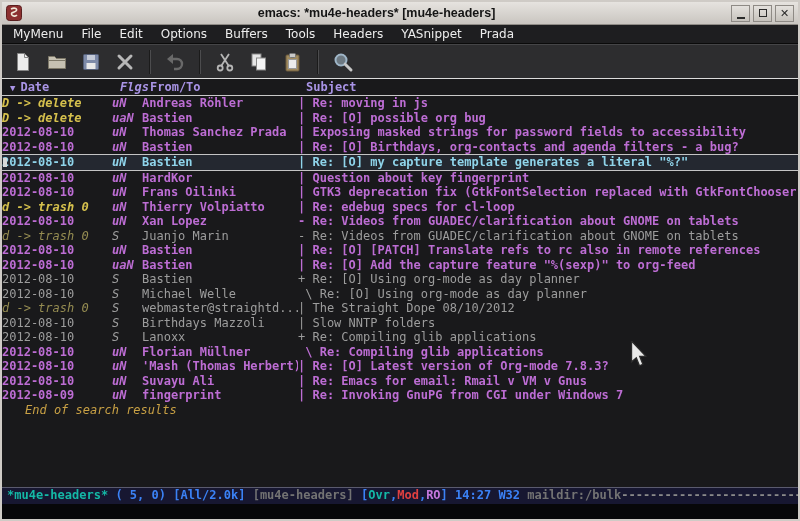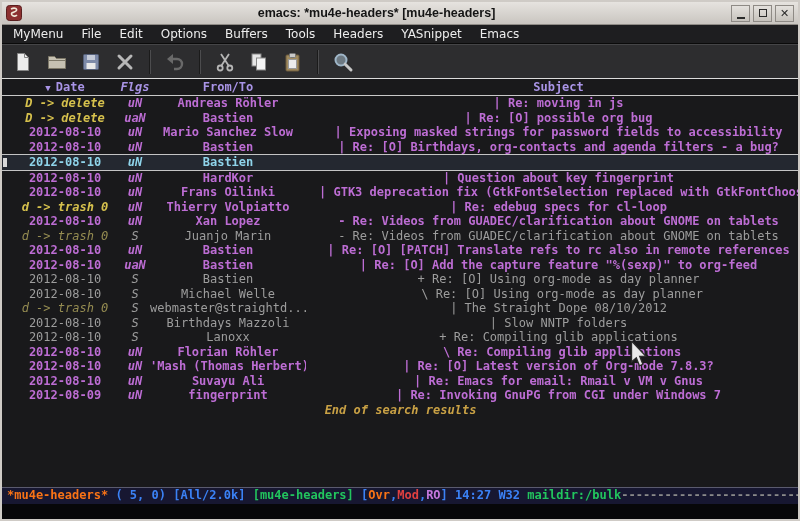--- a/index.html
+++ b/index.html
@@ -22,45 +22,45 @@
   .menubar { height:19px; background:#1e1e20; display:flex; align-items:center; padding:0 2px; border-bottom:1px solid #0a0a0a; flex-shrink:0; }
   .menu-item { padding:3px 9px; color:#ededed; font-family:"DejaVu Sans", sans-serif; font-size:12px; white-space:nowrap; }
 
   
   .toolbar { height:35px; background:#2d2d2f; display:flex; align-items:center; padding:0 6px; gap:4px; border-top:1px solid #454547; border-bottom:1px solid #dcdcdc; flex-shrink:0; }
   .tool-btn { width:30px; height:30px; display:flex; align-items:center; justify-content:center; border-radius:3px; }
   .tool-btn.disabled { opacity:.55; }
   .tool-sep { width:2px; height:24px; margin:0 5px; border-left:1px solid #1b1b1b; border-right:1px solid #4c4c4e; }
 
   
-  .content { flex:1; overflow:hidden; background:#19191b;text-align:center; }
+  .content { flex:1; overflow:hidden; background:#19191b; }
   .cell { white-space:pre; overflow:hidden; flex-shrink:0; display:inline-block; }
   .c-date { width:110px; }
   .c-flags { width:30px;font-style:italic; }
   .c-from { width:156px; }
-  .c-subj { flex:1; width:auto !important;margin-left:13px; }
+  .c-subj { flex:1; width:auto !important; }
 
   .header-line { display:flex; height:17px; line-height:16px; font-size:12px; font-weight:bold; color:#a994e6; padding-left:8px; border-bottom:1px solid #c9c9c9; }
   .sort-icon { font-size:9px; margin-right:5px; }
 
-  .row { display:flex; height:14.5px; line-height:14.5px; font-size:12px; padding-left:8px; }
+  .row { display:flex; height:14.5px; line-height:14.5px; font-size:12px; }
   .row.unread { color:#bd6dd4; font-weight:bold; }
   .row.read { color:#9d9d9d; }
   .row.current { color:#8fd4ea; font-weight:bold; background:#242830; border-top:1px solid #c4c4c4; border-bottom:1px solid #c4c4c4; height:16.5px; line-height:14px; position:relative; }
   .row.current::before { content:""; position:absolute; left:1px; top:3px; width:4px; height:9px; background:#d8d8d8; }
   .row .mark { color:#d6c14d; font-style:italic; }
   .row.read .mark { color:#968d52; }
 
-  .end-line { color:#c9a145; font-style:italic; font-weight:bold; font-size:12px; height:15px; line-height:15px; padding-left:1px; white-space:pre; }
+  .end-line { color:#c9a145; font-style:italic; font-weight:normal; font-size:12px; height:15px; line-height:15px; padding-left:23px; white-space:pre; }
 
   
   .modeline { height:17px; flex-shrink:0; background:#171731; border-top:1px solid #5a5a6e; font-size:12px; line-height:15px; font-weight:bold; padding:0 5px; white-space:pre; overflow:hidden; }
-  .ml-cyan   { color:#f97316; }
+  .ml-cyan   { color:#14b8a6; }
   .ml-plain  { color:#3b82f6; }
-  .ml-orange { color:#22c55e;margin-top:32px; }
+  .ml-orange { color:#737373;margin-top:32px; }
   .ml-red    { color:#e04040; }
   .ml-purple { color:#c678dd; }
   .ml-dim    { color:#8a8a8a; }
 
   
   .echo { height:15px; flex-shrink:0; background:#070709; }
 
   
   .mouse-cursor { position:absolute; left:630px; top:341px; z-index:10; pointer-events:none; }
 </style>
@@ -92,21 +92,21 @@
 
   <div class="menubar" id="menubar">
       <div class="menu-item">MyMenu</div>
       <div class="menu-item">File</div>
       <div class="menu-item">Edit</div>
       <div class="menu-item">Options</div>
       <div class="menu-item">Buffers</div>
       <div class="menu-item">Tools</div>
       <div class="menu-item">Headers</div>
       <div class="menu-item">YASnippet</div>
-      <div class="menu-item">Emacs</div>
+      <div class="menu-item">Prada</div>
     </div>
 
   <div class="toolbar" id="toolbar">
       <div class="tool-btn">
         <svg width="22" height="22" viewBox="0 0 22 22">
           <path d="M5.5 2.5h7l4 4v13h-11z" fill="#ececec" stroke="#858585"></path>
           <path d="M12.5 2.5v4h4" fill="none" stroke="#858585"></path>
         </svg>
       </div>
       <div class="tool-btn">
@@ -180,33 +180,34 @@
         </div>
         <div class="row unread">
           <span class="cell c-date mark">D -&gt; delete</span>
           <span class="cell c-flags">uaN</span>
           <span class="cell c-from">Bastien</span>
           <span class="cell c-subj">| Re: [O] possible org bug</span>
         </div>
         <div class="row unread">
           <span class="cell c-date">2012-08-10</span>
           <span class="cell c-flags">uN</span>
-          <span class="cell c-from">Mario Sanchez Slow</span>
+          <span class="cell c-from">Thomas Sanchez Prada</span>
           <span class="cell c-subj">| Exposing masked strings for password fields to accessibility</span>
         </div>
         <div class="row unread">
           <span class="cell c-date">2012-08-10</span>
           <span class="cell c-flags">uN</span>
           <span class="cell c-from">Bastien</span>
           <span class="cell c-subj">| Re: [O] Birthdays, org-contacts and agenda filters - a bug?</span>
         </div>
         <div class="row current">
           <span class="cell c-date">2012-08-10</span>
           <span class="cell c-flags">uN</span>
           <span class="cell c-from">Bastien</span>
+          <span class="cell c-subj">| Re: [O] my capture template generates a literal "%?"</span>
         </div>
         <div class="row unread">
           <span class="cell c-date">2012-08-10</span>
           <span class="cell c-flags">uN</span>
           <span class="cell c-from">HardKor</span>
           <span class="cell c-subj">| Question about key fingerprint</span>
         </div>
         <div class="row unread">
           <span class="cell c-date">2012-08-10</span>
           <span class="cell c-flags">uN</span>
@@ -269,21 +270,21 @@
         </div>
         <div class="row read">
           <span class="cell c-date">2012-08-10</span>
           <span class="cell c-flags">S</span>
           <span class="cell c-from">Lanoxx</span>
           <span class="cell c-subj">+ Re: Compiling glib applications</span>
         </div>
         <div class="row unread">
           <span class="cell c-date">2012-08-10</span>
           <span class="cell c-flags">uN</span>
-          <span class="cell c-from">Florian Röhler</span>
+          <span class="cell c-from">Florian Müllner</span>
           <span class="cell c-subj"> \ Re: Compiling glib applications</span>
         </div>
         <div class="row unread">
           <span class="cell c-date">2012-08-10</span>
           <span class="cell c-flags">uN</span>
           <span class="cell c-from">'Mash (Thomas Herbert)</span>
           <span class="cell c-subj">| Re: [O] Latest version of Org-mode 7.8.3?</span>
         </div>
         <div class="row unread">
           <span class="cell c-date">2012-08-10</span>

